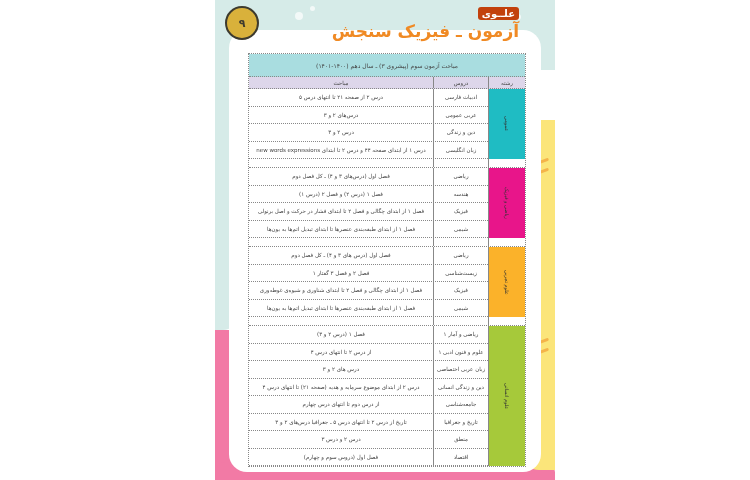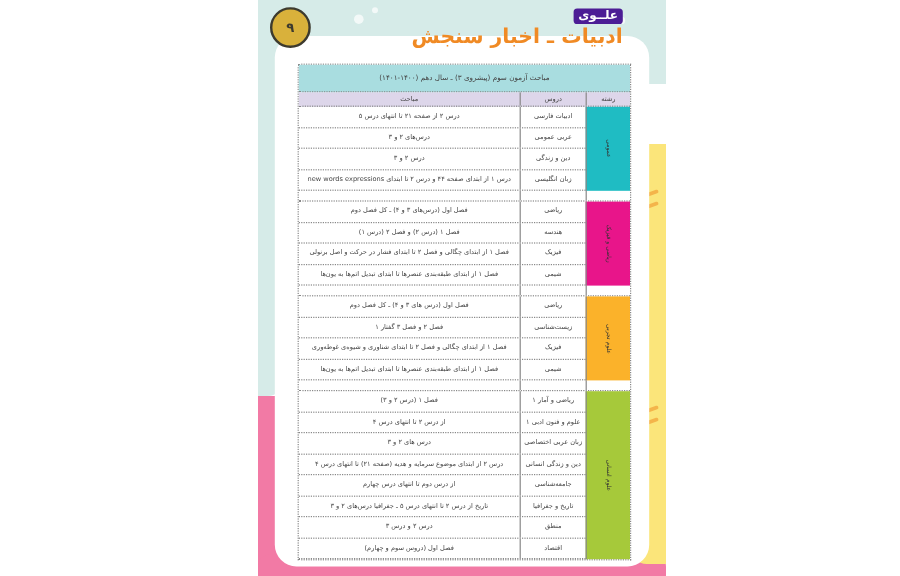--- a/index.html
+++ b/index.html
@@ -7,21 +7,21 @@
   .page{position:absolute;left:215px;top:0;width:340px;height:480px;background:#ffffff;overflow:hidden;}
   .bg-teal{position:absolute;left:0;top:0;width:340px;height:70px;background:#d6ebe8;}
   .bg-teal-left{position:absolute;left:0;top:0;width:22px;height:330px;background:#d6ebe8;border-radius:0 0 14px 0;}
   .bg-pink{position:absolute;left:0;top:330px;width:20px;height:150px;background:#f27aa5;}
   .bg-pink-bottom{position:absolute;left:0;top:462px;width:340px;height:18px;background:#f27aa5;border-radius:10px 10px 0 0;}
   .bg-yellow{position:absolute;right:0;top:120px;width:30px;height:350px;background:#fbe57a;border-radius:14px 0 0 14px;}
   .wave-white{position:absolute;left:14px;top:30px;width:312px;height:442px;background:#ffffff;border-radius:18px;}
   .stripe{position:absolute;width:14px;height:3px;background:#f4b44a;border-radius:2px;transform:rotate(-20deg);}
   .dot{position:absolute;border-radius:50%;background:#ffffff;opacity:.7;}
   .page-num{position:absolute;left:10px;top:6px;width:30px;height:30px;border-radius:50%;background:#d9b13b;border:2px solid #3d3a2e;display:flex;align-items:center;justify-content:center;font-size:11px;color:#3d3a2e;font-weight:bold;}
-  .brand{position:absolute;right:36px;top:7px;background:#4c1d95;color:#fff;font-size:10px;font-weight:bold;padding:0 4px;border-radius:3px;line-height:13px;}
+  .brand{position:absolute;right:36px;top:7px;background:#c2410c;color:#fff;font-size:10px;font-weight:bold;padding:0 4px;border-radius:3px;line-height:13px;}
   .title{position:absolute;right:36px;top:21px;color:#f08a24;font-size:17px;font-weight:bold;direction:rtl;white-space:nowrap;}
   .tbl{position:absolute;left:33px;top:53px;width:276px;border:1px dotted #888;background:#fff;font-size:5.5px;color:#444;direction:rtl;}
   .tbl-title{height:22px;background:#a9dde0;display:flex;align-items:center;justify-content:center;border-bottom:1px dotted #888;font-size:6px;}
   .hdr{display:flex;height:11px;background:#ddd6ea;border-bottom:1px dotted #888;}
   .c-field{width:36px;flex:none;display:flex;align-items:center;justify-content:center;border-left:1px solid #888;}
   .c-lesson{width:54px;flex:none;display:flex;align-items:center;justify-content:center;border-left:1px solid #888;}
   .c-topic{flex:1;display:flex;align-items:center;justify-content:center;text-align:center;}
   .group{display:flex;}
   .g-label{width:36px;flex:none;display:flex;align-items:center;justify-content:center;border-left:1px solid #888;}
   .g-label span{writing-mode:vertical-rl;font-size:5px;color:#333;}
@@ -46,21 +46,21 @@
     <div class="stripe" style="left:10px;top:220px;"></div>
     <div class="stripe" style="left:10px;top:230px;"></div>
   </div>
   <div class="wave-white"></div>
   <div class="dot" style="left:80px;top:12px;width:8px;height:8px;"></div>
   <div class="dot" style="left:95px;top:6px;width:5px;height:5px;"></div>
   <div class="dot" style="left:300px;top:14px;width:6px;height:6px;"></div>
 
   <div class="page-num">۹</div>
   <div class="brand">علــوی</div>
-  <div class="title">ادبیات ـ اخبار سنجش</div>
+  <div class="title">آزمون ـ فیزیک سنجش</div>
 
   <div class="tbl">
     <div class="tbl-title">مباحث آزمون سوم (پیشروی ۳) ـ سال دهم (۱۴۰۰-۱۴۰۱)</div>
     <div class="hdr">
       <div class="c-field">رشته</div>
       <div class="c-lesson">دروس</div>
       <div class="c-topic">مباحث</div>
     </div>
 
     <div class="group">

